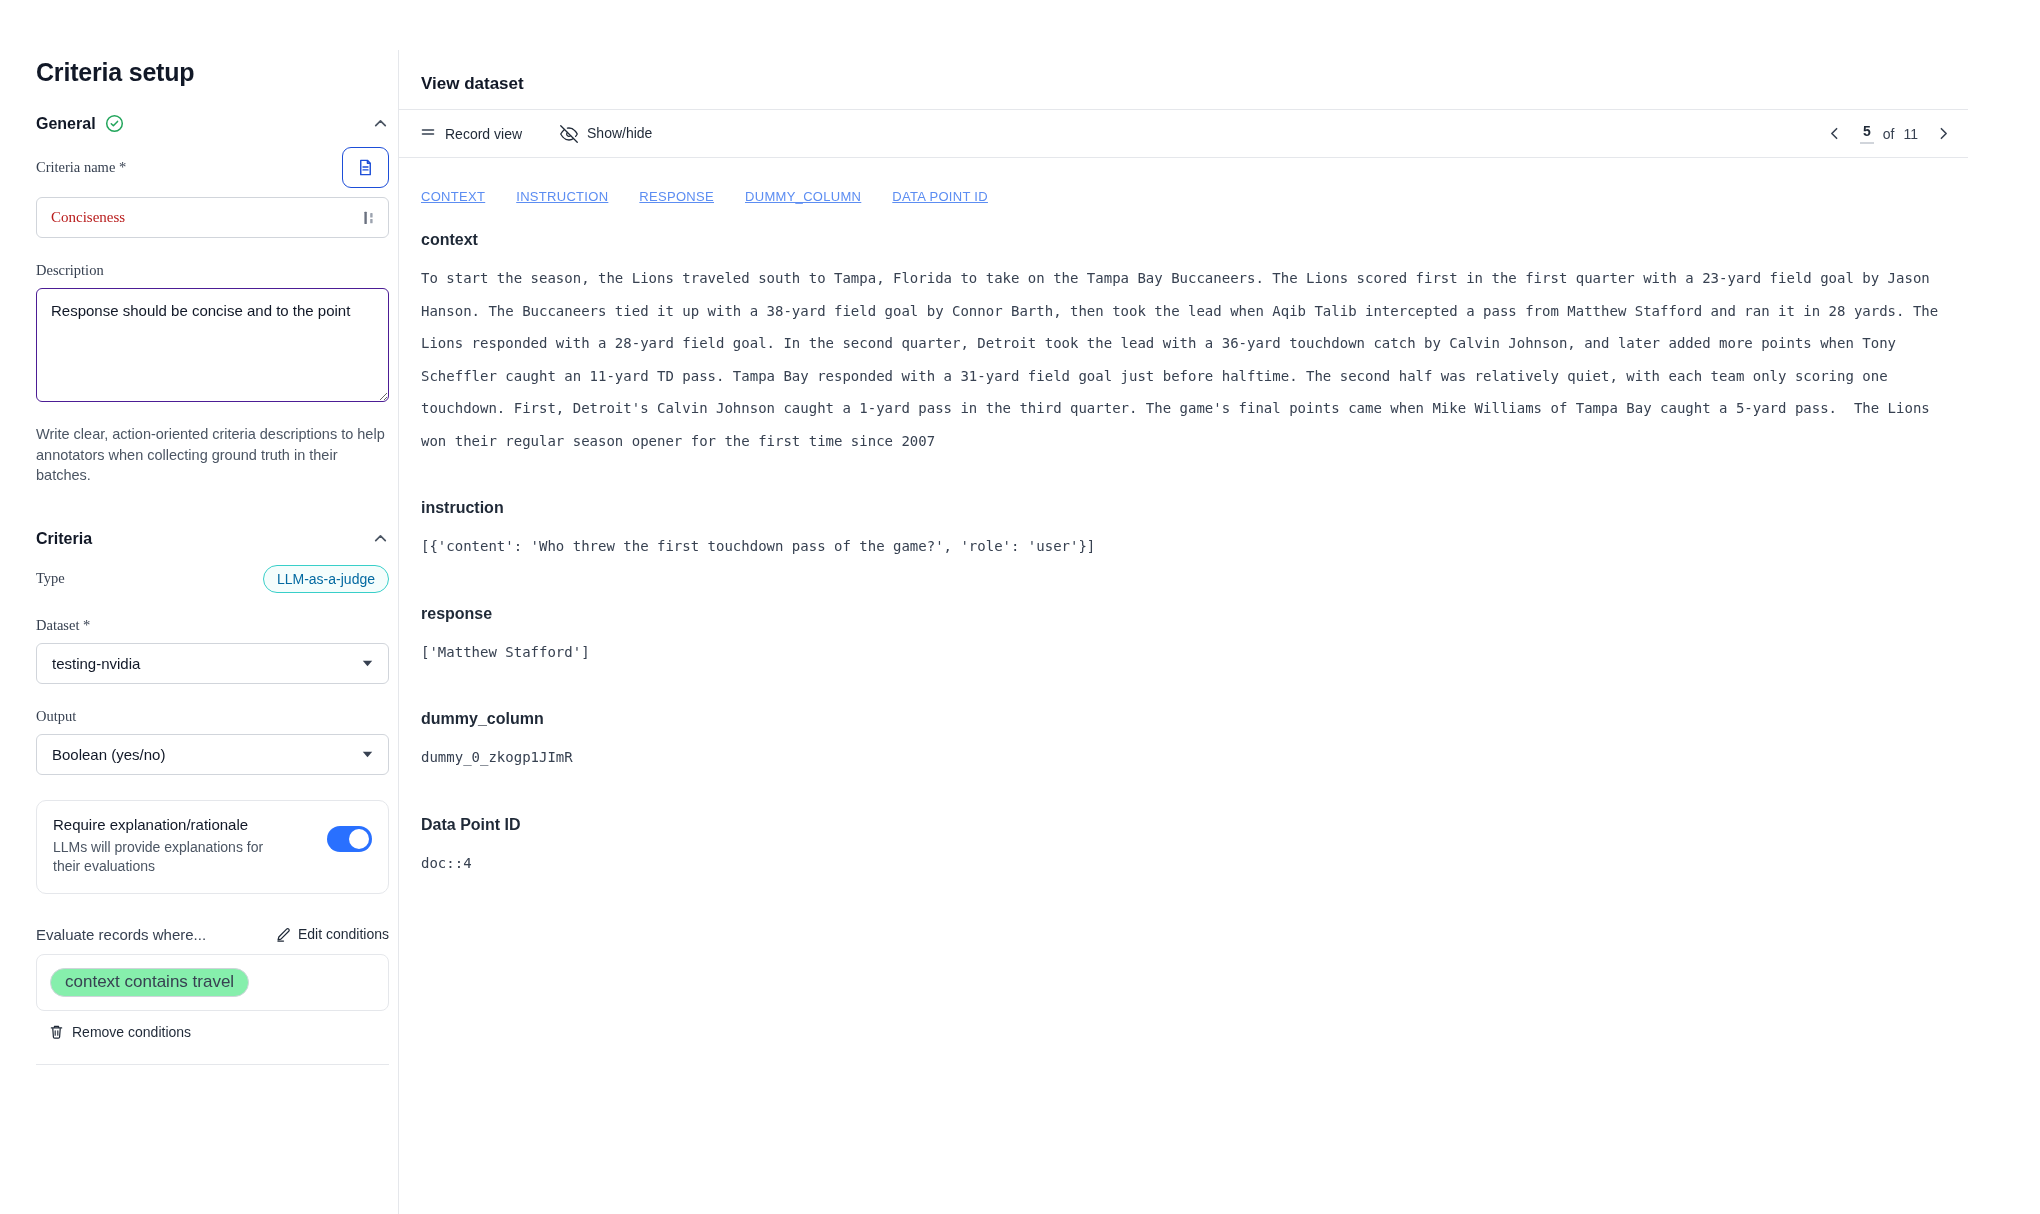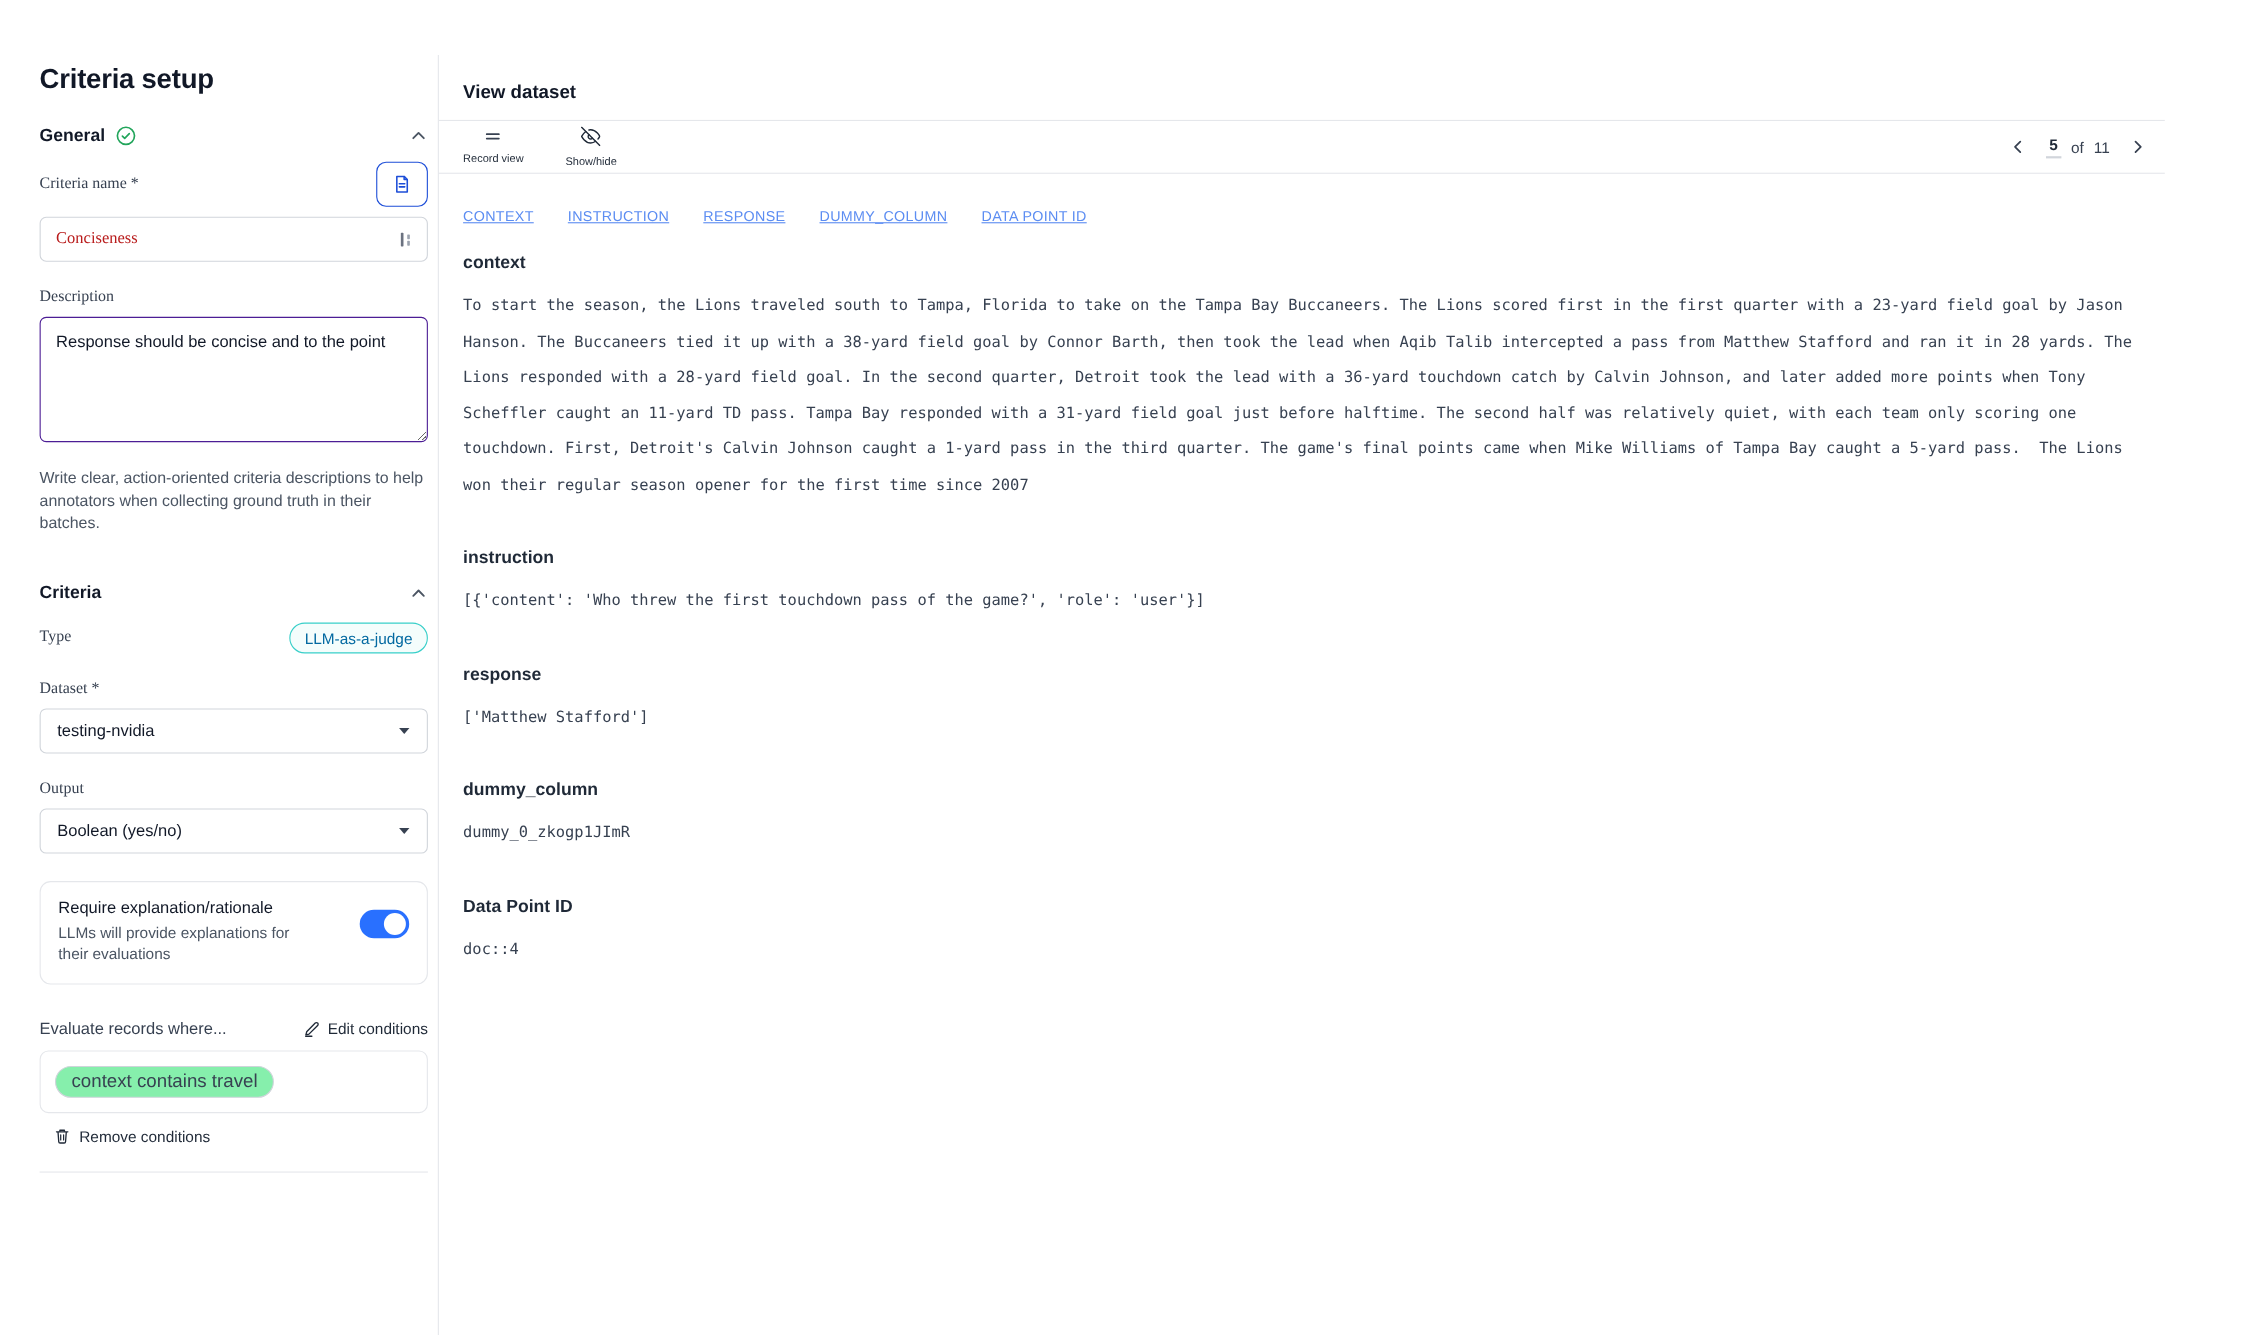--- a/index.html
+++ b/index.html
@@ -80,21 +80,21 @@
   .btn-create { background:#1d4ed8; border:1px solid #1d4ed8; color:#fff; font-weight:600; }
 
   
   .main { position:absolute; left:399px; top:0; width:1569px; height:930px; }
   .main-header { height:110px; border-bottom:1px solid #e5e7eb; display:flex;
                  align-items:flex-end; padding:0 0 15px 22px; }
   .main-title { font-size:17px; font-weight:700; color:#111827; }
 
   .toolbar { height:48px; border-bottom:1px solid #e5e7eb; display:flex; align-items:center;
              padding:0 14px 0 22px; }
-  .tool-btn { display:flex; align-items:center; gap:9px; font-size:10px; color:#1f2937; cursor:pointer; background:none; border:none; font-family:"Liberation Sans",sans-serif;flex-direction:column; }
+  .tool-btn { display:flex; gap:9px; font-size:14px; color:#1f2937; cursor:pointer; background:none; border:none; font-family:"Liberation Sans",sans-serif; }
   .tool-btn + .tool-btn { margin-left:38px; }
 
   .pagination { margin-left:auto; display:flex; align-items:center; gap:15px; }
   .page-nav { display:flex; align-items:center; cursor:pointer; background:none; border:none; padding:2px; }
   .page-group { display:flex; align-items:center; gap:9px; font-size:14px; color:#374151; }
   .page-current { font-weight:700; color:#1f2937; padding:0 3px 3px; border-bottom:2px solid #d1d5db; }
 
   .content { padding:0 24px 0 22px; }
   .col-links { margin-top:31px; display:flex; }
   .col-link { font-size:13px; font-weight:500; letter-spacing:0.3px; color:#5c8df2;

